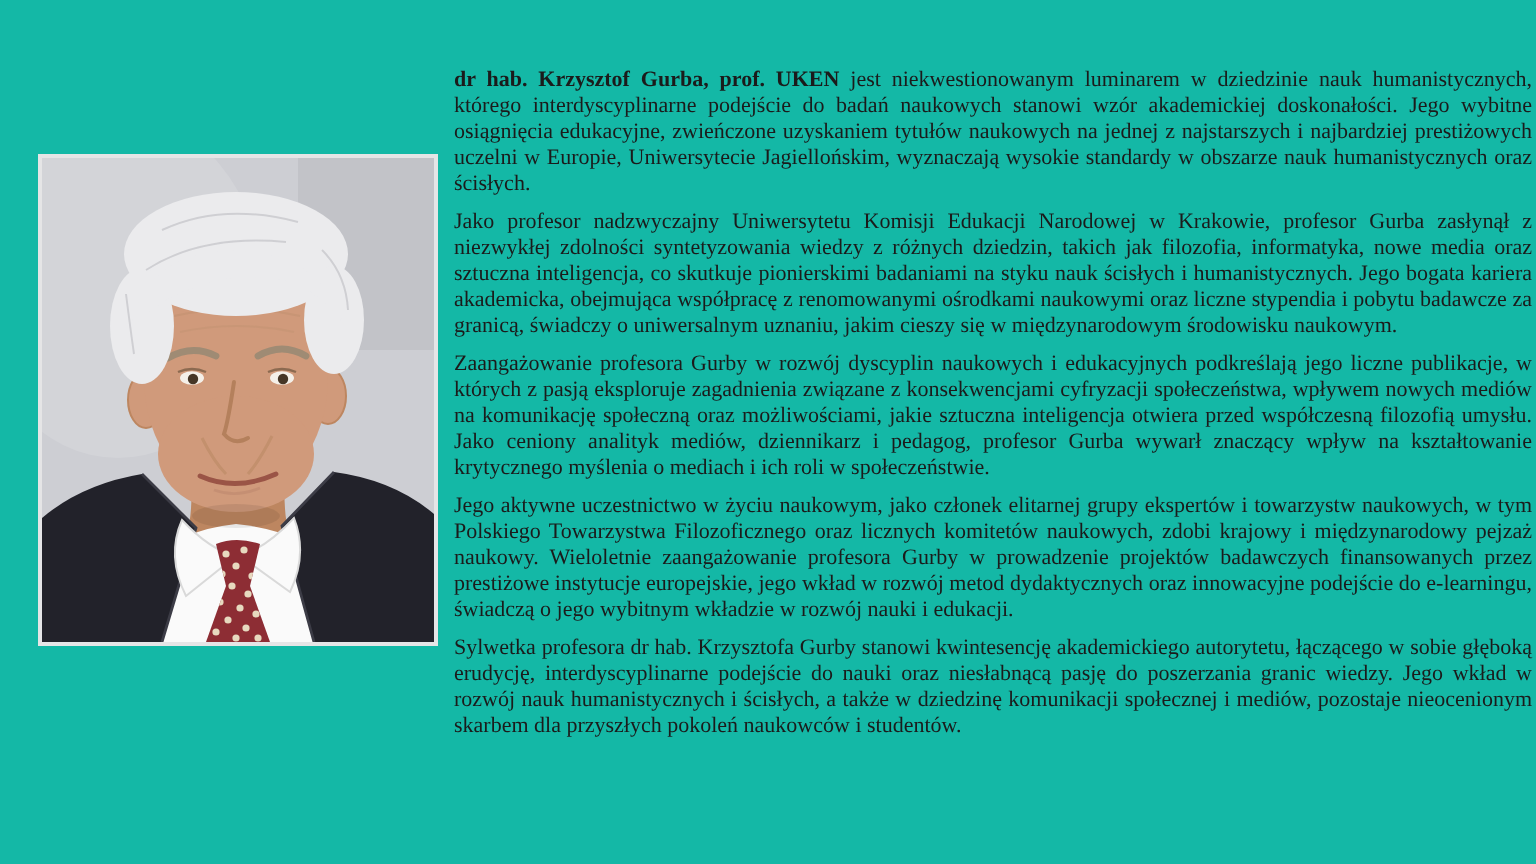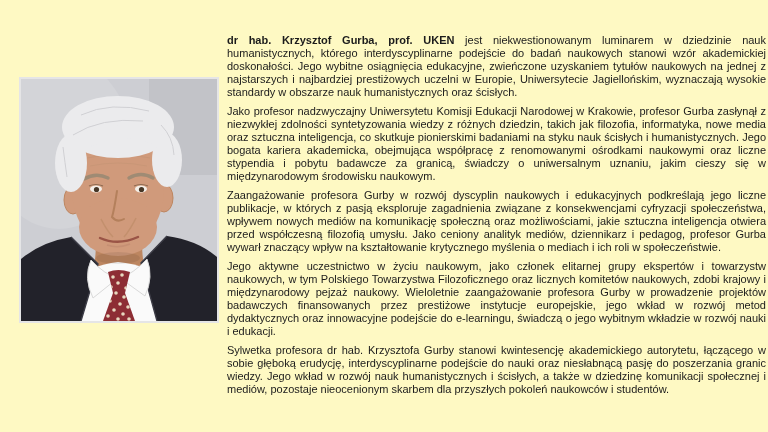--- a/index.html
+++ b/index.html
@@ -8,21 +8,22 @@
     width: 768px;
     height: 432px;
     background: #ffffff;
     font-family: "Liberation Sans", "DejaVu Sans", sans-serif;
     overflow: hidden;
   }
   .page {
     position: relative;
     width: 768px;
     height: 432px;
-    background: #fef9c3;
+    background: #14b8a6;
+    font-family: Liberation Serif, serif;
   }
   .portrait {
     position: absolute;
     left: 19px;
     top: 77px;
     width: 196px;
     height: 242px;
     margin: 0;
     padding: 0;
     border: 2px solid #e5e5e6;

